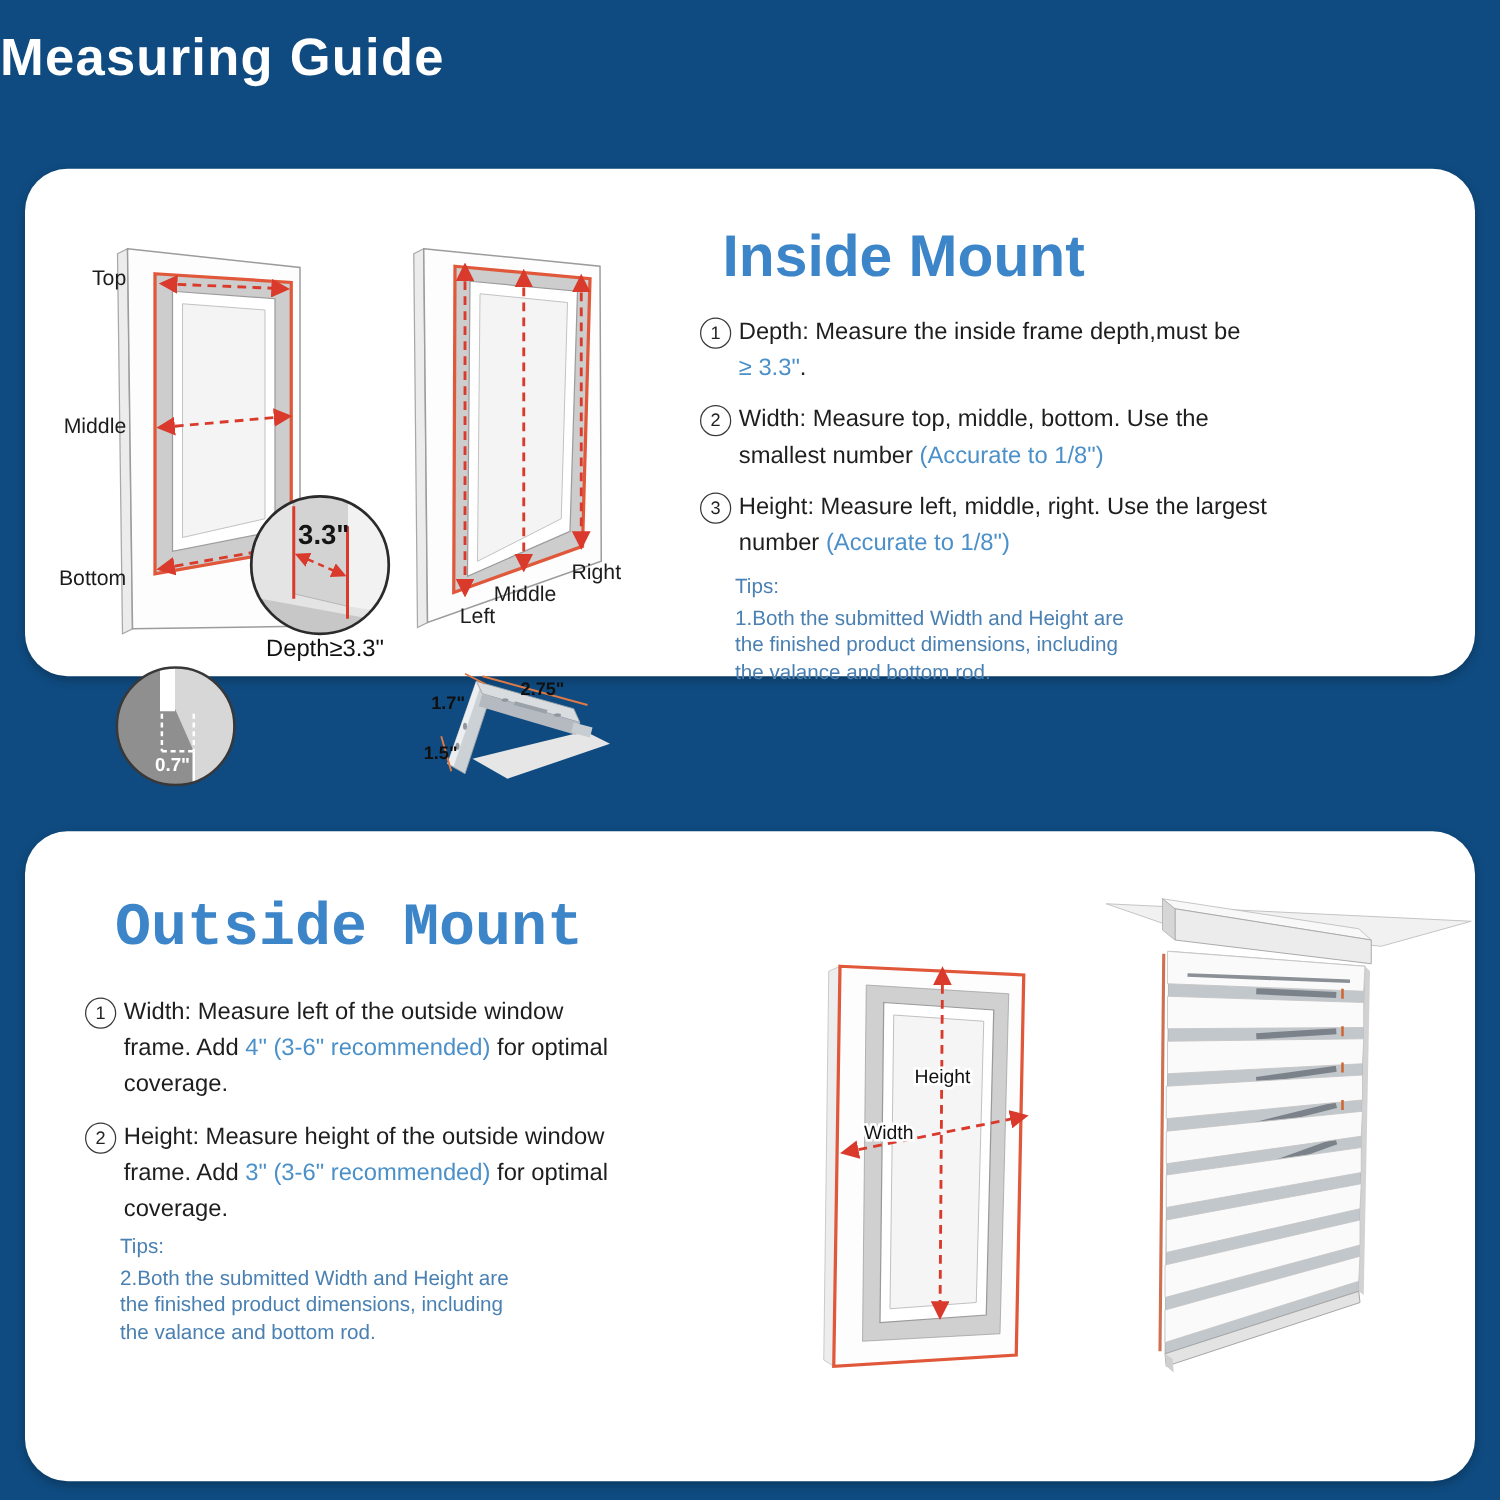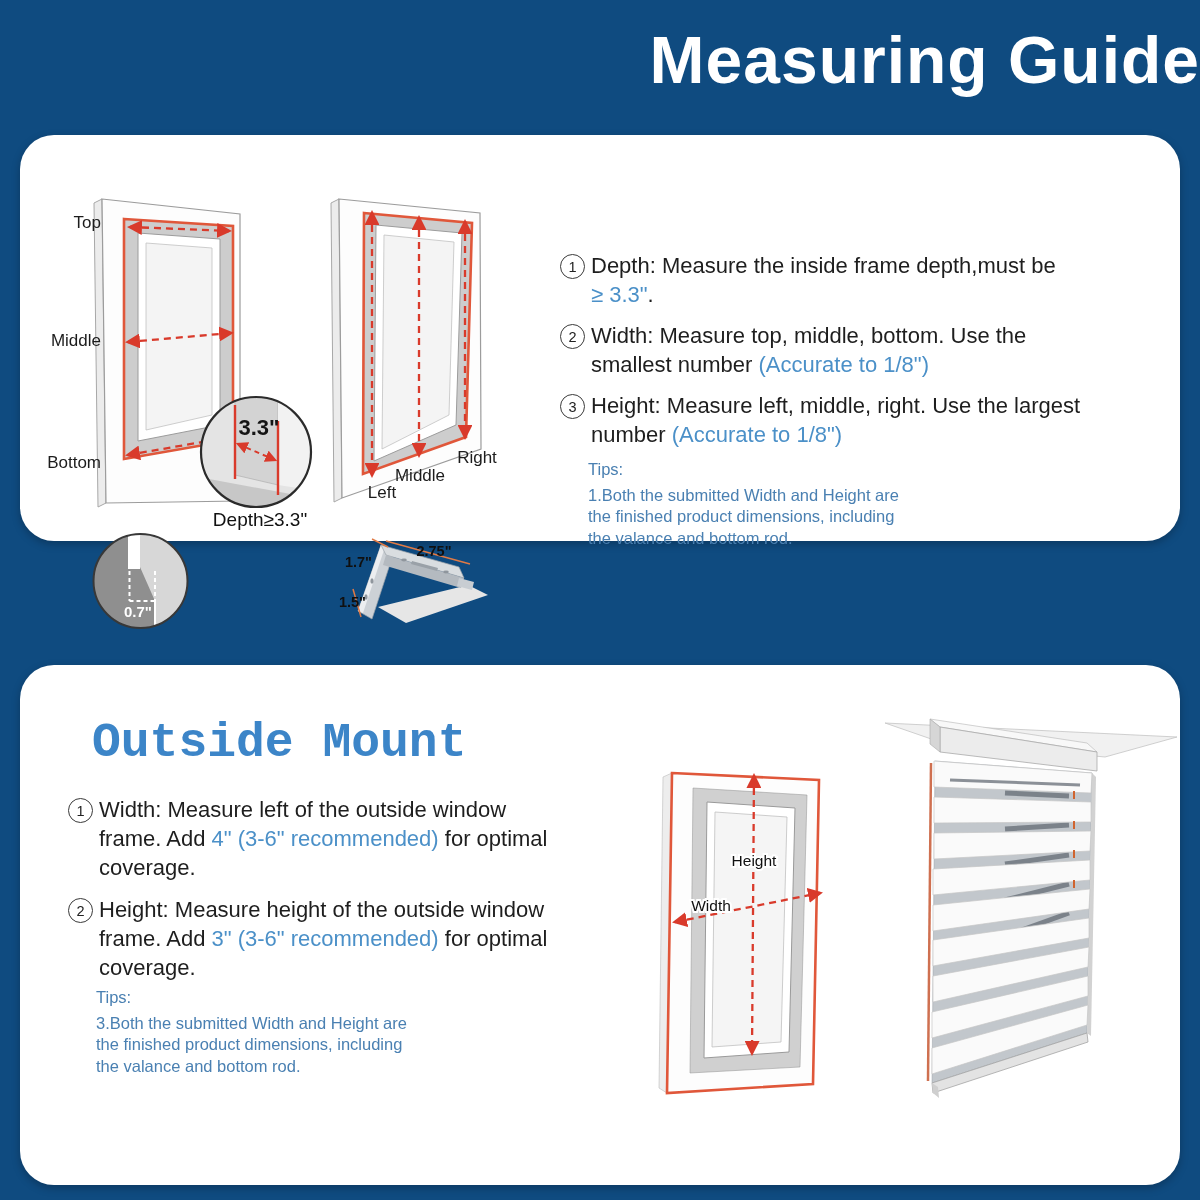--- a/index.html
+++ b/index.html
@@ -2,43 +2,43 @@
 <html><head>
 <meta charset="utf-8">
 <style>
   html,body{margin:0;padding:0;}
   body{
     position:relative;width:1200px;height:1200px;overflow:hidden;
     background:#0f4b80;
     font-family:"Liberation Sans","DejaVu Sans",sans-serif;
   }
   .page-title{
-    position:absolute;top:22px;left:0;width:100%;text-align:right;
-    color:#ffffff;font-size:66px;font-weight:700;letter-spacing:1px;
+    position:absolute;top:22px;left:0;width:100%;text-align:left;
+    color:#ffffff;font-size:42px;font-weight:700;letter-spacing:1px;
   }
   .panel{
     position:absolute;left:20px;width:1160px;background:#ffffff;
     border-radius:34px;box-shadow:0 3px 8px rgba(0,0,0,.25);
   }
   #panel-inside{top:135px;height:406px;}
   #panel-outside{top:665px;height:520px;}
   .abs{position:absolute;}
   .section-title{font-weight:700;color:#3c85c8;line-height:1.1;}
   #inside-title{left:558px;top:44px;font-size:47px;}
   #outside-title{left:72px;top:52px;font-size:48px;font-family:Liberation Mono, monospace;}
   .steps{display:flex;flex-direction:column;}
   #steps-inside{left:540px;top:116px;width:612px;gap:12px;}
   #steps-outside{left:48px;top:130px;width:590px;gap:13px;}
   .step{display:flex;align-items:flex-start;}
   .step-num{
     flex:none;width:23px;height:23px;border:1.5px solid #3a3a3a;border-radius:50%;
     display:flex;align-items:center;justify-content:center;
     font-size:14.5px;color:#222;margin-top:3px;margin-right:6px;
   }
-  .step-text{font-size:22px;line-height:29px;color:#1e1e1e;white-space:pre-line;}
+  .step-text{font-size:19px;line-height:29px;color:#1e1e1e;white-space:pre-line;}
   .hl{color:#4b90c8;}
   .tips{color:#4a80b2;}
   #tips-inside{left:568px;top:324px;font-size:16.5px;line-height:21.5px;}
   #tips-outside{left:76px;top:322px;font-size:16.5px;line-height:21.5px;}
   .tips-label{margin-bottom:4px;}
   .tip{white-space:pre-line;margin-bottom:6px;}
   #depth-caption{left:160px;top:374px;width:160px;text-align:center;
     font-size:19px;font-weight:500;color:#111;}
   #svg-win1{left:28px;top:38px;}
   #svg-win2{left:298px;top:38px;}
@@ -167,20 +167,21 @@
     <g stroke="#e07a45" stroke-width="1.5">
       <line x1="52" y1="6" x2="68" y2="14"></line>
       <line x1="66" y1="8" x2="150" y2="31"></line>
       <line x1="33" y1="56" x2="41" y2="84"></line>
     </g>
     <text x="52" y="34" text-anchor="end" font-size="14.5" font-weight="700" fill="#101010">1.7"</text>
     <text x="114" y="23" text-anchor="middle" font-size="14.5" font-weight="700" fill="#101010">2.75"</text>
     <text x="46" y="74" text-anchor="end" font-size="14.5" font-weight="700" fill="#101010">1.5"</text>
   </svg>
 
+  <div class="abs section-title" id="inside-title">Inside Mount</div>
 
   <div class="abs steps" id="steps-inside">
     <div class="step">
       <span class="step-num">1</span>
       <div class="step-text"><span>Depth: Measure the inside frame depth,must be
 </span><span class="hl">≥ 3.3"</span><span>.</span></div>
     </div>
     <div class="step">
       <span class="step-num">2</span>
       <div class="step-text"><span>Width: Measure top, middle, bottom. Use the
@@ -215,21 +216,21 @@
     <div class="step">
       <span class="step-num">2</span>
       <div class="step-text"><span>Height: Measure height of the outside window
 frame. Add </span><span class="hl">3" (3-6" recommended)</span><span> for optimal
 coverage.</span></div>
     </div>
   </div>
 
   <div class="abs tips" id="tips-outside">
     <div class="tips-label">Tips:</div>
-    <div class="tip">3.Both the submitted Width and Height are
+    <div class="tip">2.Both the submitted Width and Height are
 the finished product dimensions, including
 the valance and bottom rod.</div>
   </div>
 
   <svg class="abs" id="svg-win3" width="240" height="350" viewBox="0 0 240 350">
     <defs>
       <marker id="arW3" viewBox="0 0 10 10" markerWidth="6.5" markerHeight="6.5" refX="8" refY="5" orient="auto-start-reverse">
         <path d="M0,0 L10,5 L0,10 Z" fill="#d93a2b"></path>
       </marker>
     </defs>

